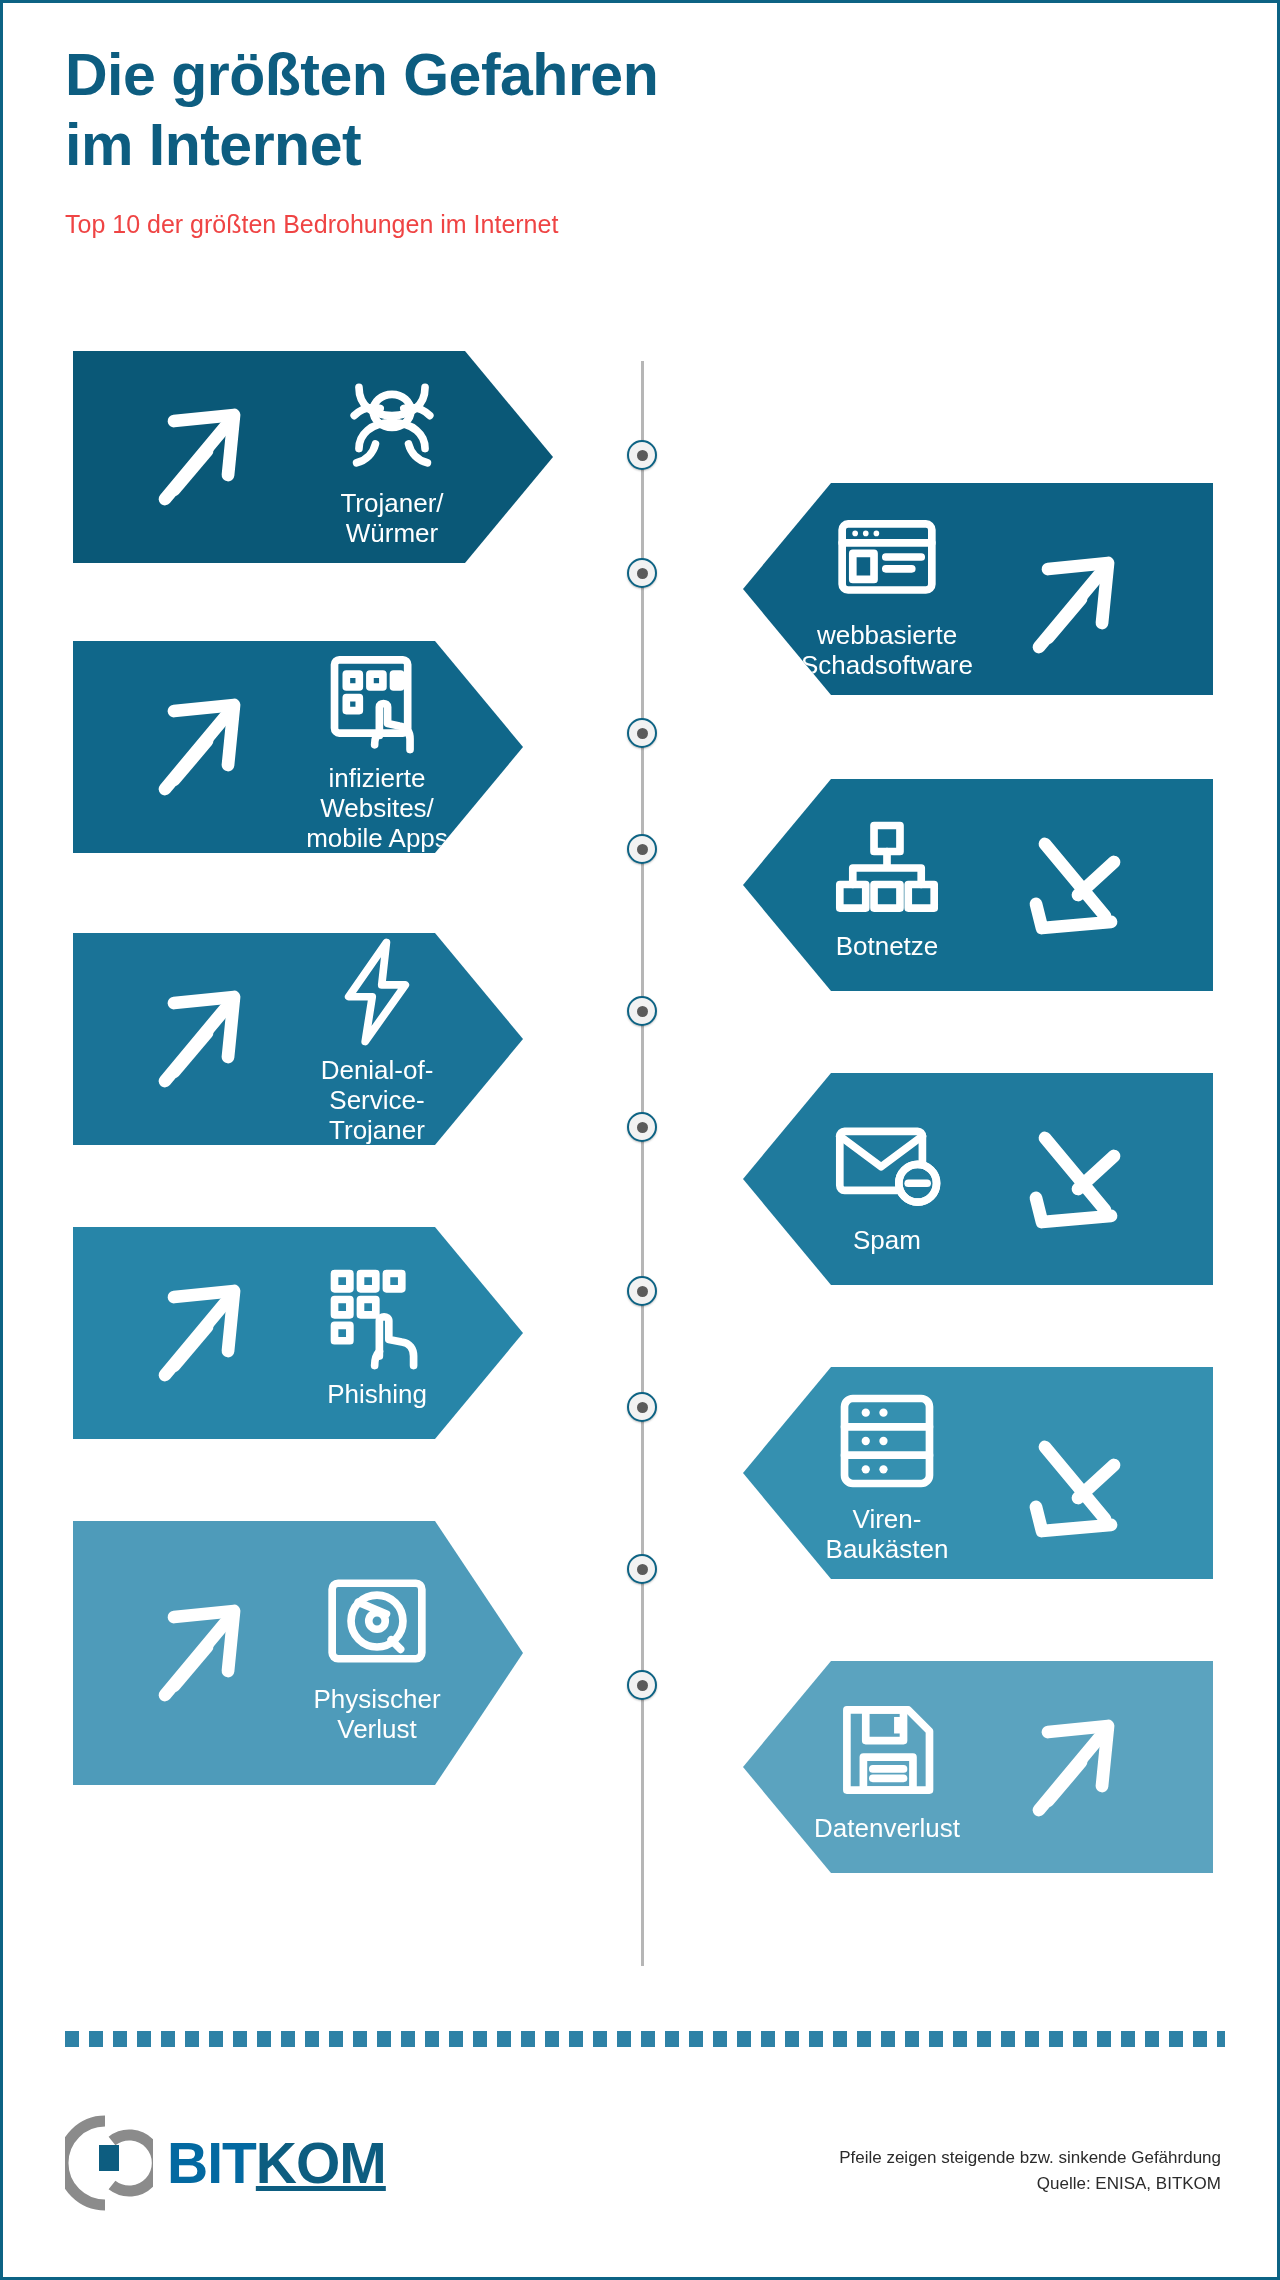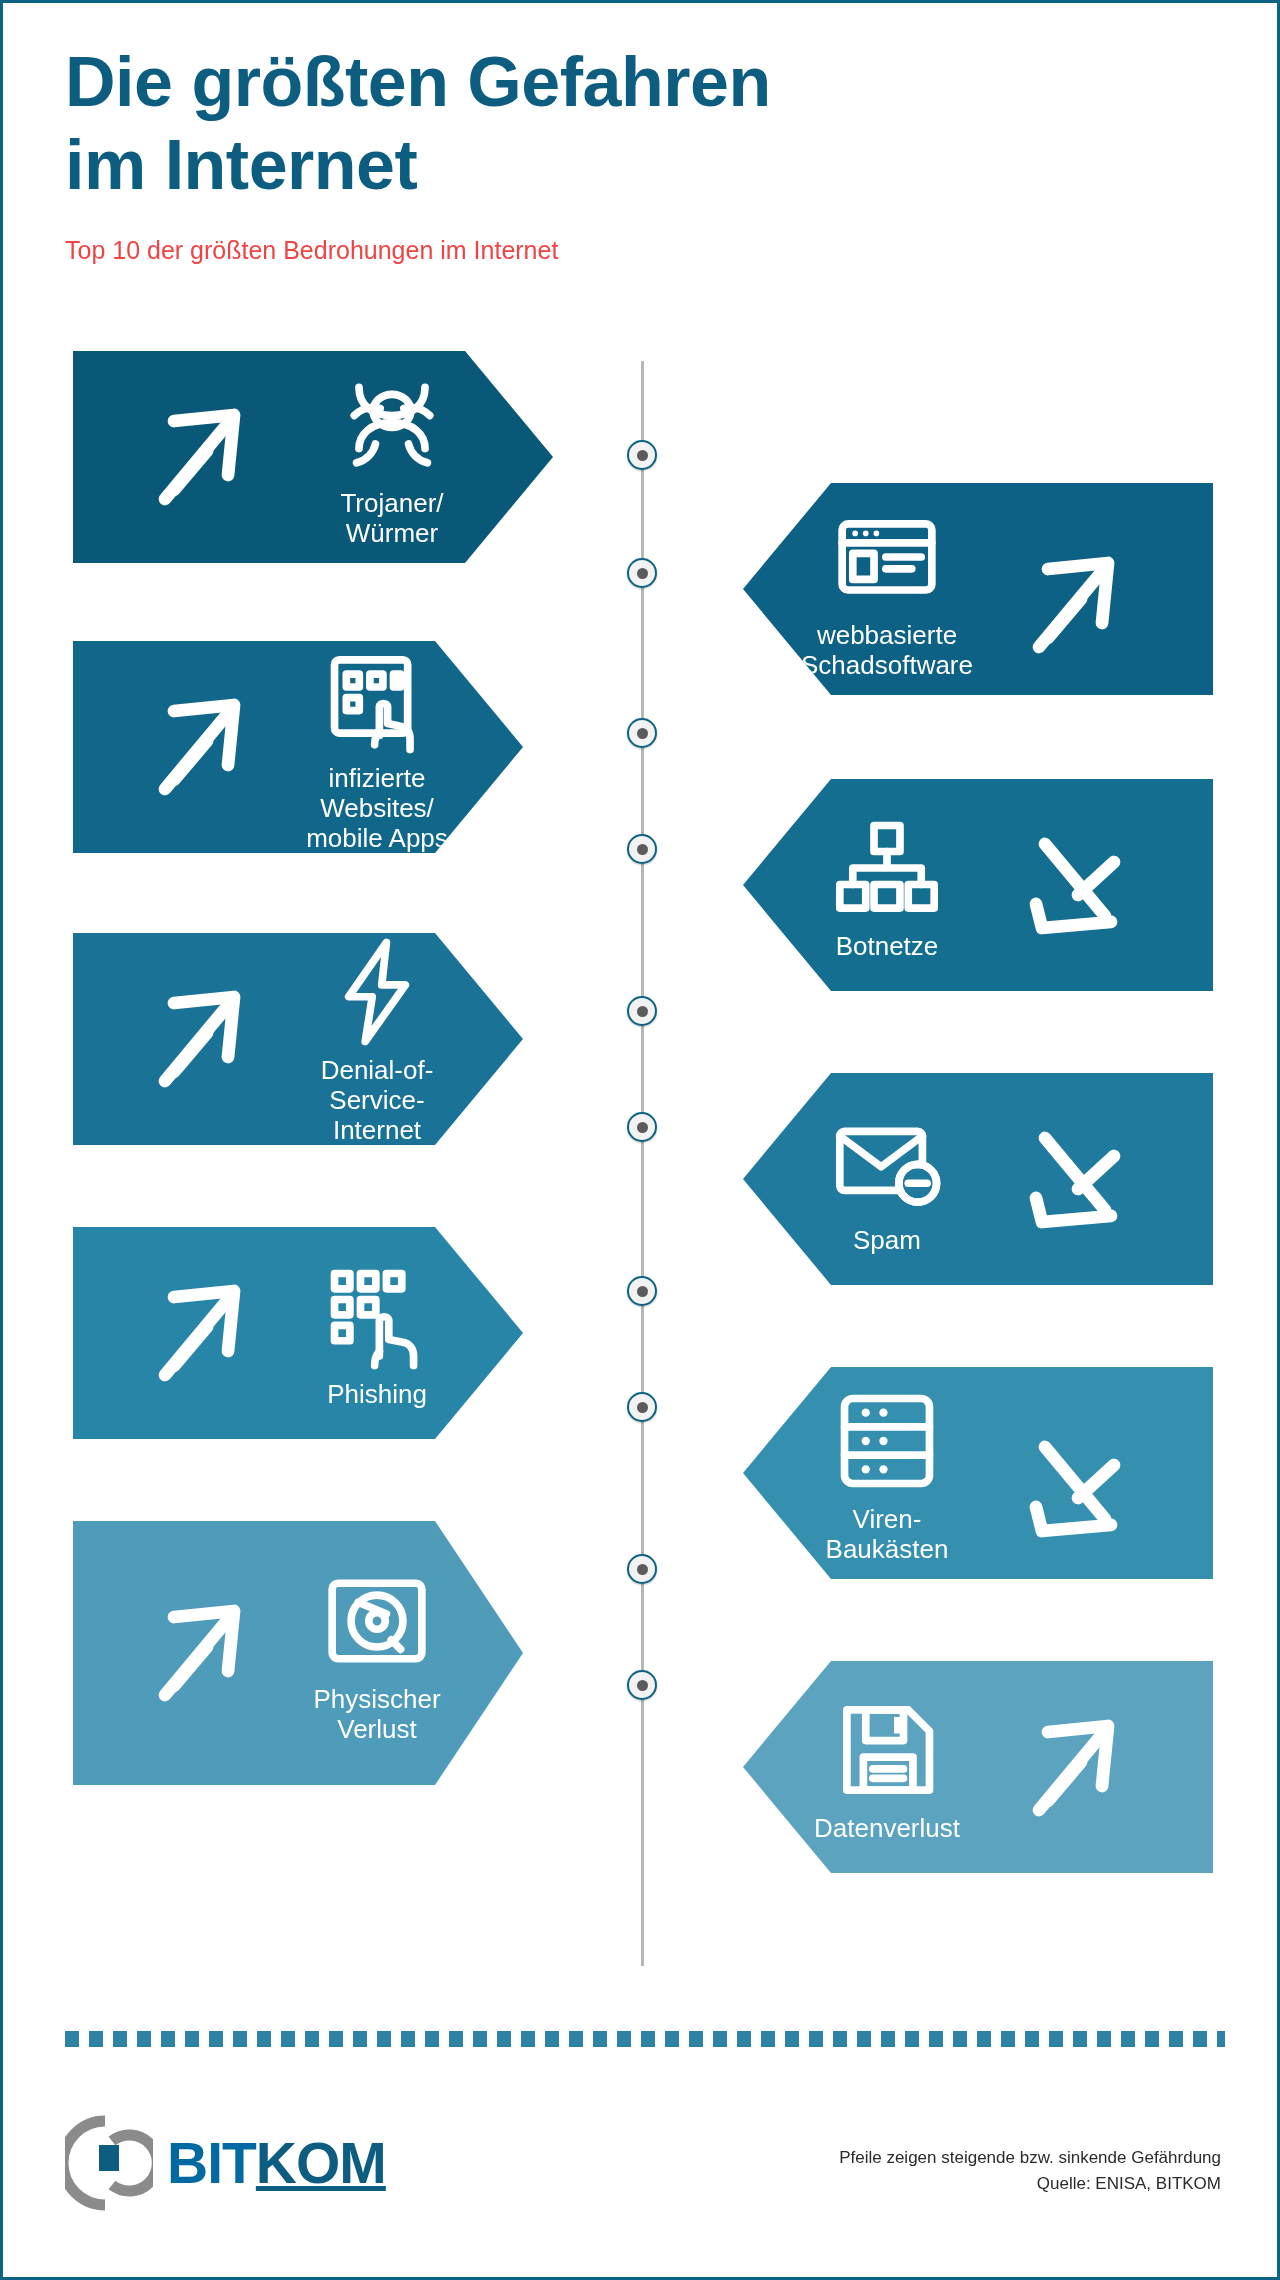--- a/index.html
+++ b/index.html
@@ -1,19 +1,19 @@
 <!DOCTYPE html>
 <html><head>
 <meta charset="utf-8">
 <style>
   html,body{margin:0;padding:0;background:#fff;}
   body{width:1280px;height:2280px;font-family:"Liberation Sans",sans-serif;-webkit-font-smoothing:antialiased;}
   .page{position:relative;width:1280px;height:2280px;background:#ffffff;box-sizing:border-box;border:3px solid #0d6384;overflow:hidden;}
   .header{position:absolute;left:62px;top:38px;width:1000px;}
-  .title{color:#0d5d80;font-size:70px;line-height:1.18;font-weight:bold;letter-spacing:-0.5px;margin:0;}
+  .title{color:#0d5d80;font-size:59px;line-height:1.18;font-weight:bold;letter-spacing:-0.5px;margin:0;}
   .title span{display:block;}
   .subtitle{color:#ef4444;font-size:25px;margin-top:30px;font-weight:400;}
   .chart{position:absolute;left:0;top:348px;width:1280px;height:1640px;}
   .axis{position:absolute;left:638px;top:10px;width:3px;height:1605px;background:#b6b6b6;}
   .node{position:absolute;width:30px;height:30px;border-radius:50%;background:#f2f2f2;border:2px solid #0d6384;box-sizing:border-box;
         box-shadow:0 1px 2px rgba(0,0,0,.25);display:flex;align-items:center;justify-content:center;left:624px;z-index:6;}
   .node:after{content:"";width:11px;height:11px;border-radius:50%;background:#5b5b5b;display:block;}
   .bar{position:absolute;display:flex;align-items:center;color:#fff;box-sizing:border-box;}
   .bar.left{left:70px;
     -webkit-clip-path:polygon(0 0, calc(100% - 88px) 0, 100% 50%, calc(100% - 88px) 100%, 0 100%);
@@ -185,21 +185,21 @@
           <span class="cell">
             <span class="iconwrap">
               <svg class="ico" viewBox="0 0 100 100">
                 <g fill="none" stroke="#fff" stroke-width="6.5" stroke-linecap="round" stroke-linejoin="round">
      <path d="M58 8 26 54h20l-6 38 34-48H54z"></path>
                 </g>
               </svg>
             </span>
             <span class="lbl">Denial-of-
 Service-
-Internet</span>
+Trojaner</span>
           </span>
         </div>
       </div>
       <div class="bar right" style="top: 722px; height: 212px; width: 470px; background: rgb(31, 122, 157);">
         <div class="r-inner">
           <span class="cell">
             <span class="iconwrap">
               <svg class="ico" viewBox="0 0 100 100">
                 <g fill="none" stroke="#fff" stroke-width="6.5" stroke-linecap="round" stroke-linejoin="round">
      <rect x="10" y="24" width="70" height="50" rx="4"></rect>

